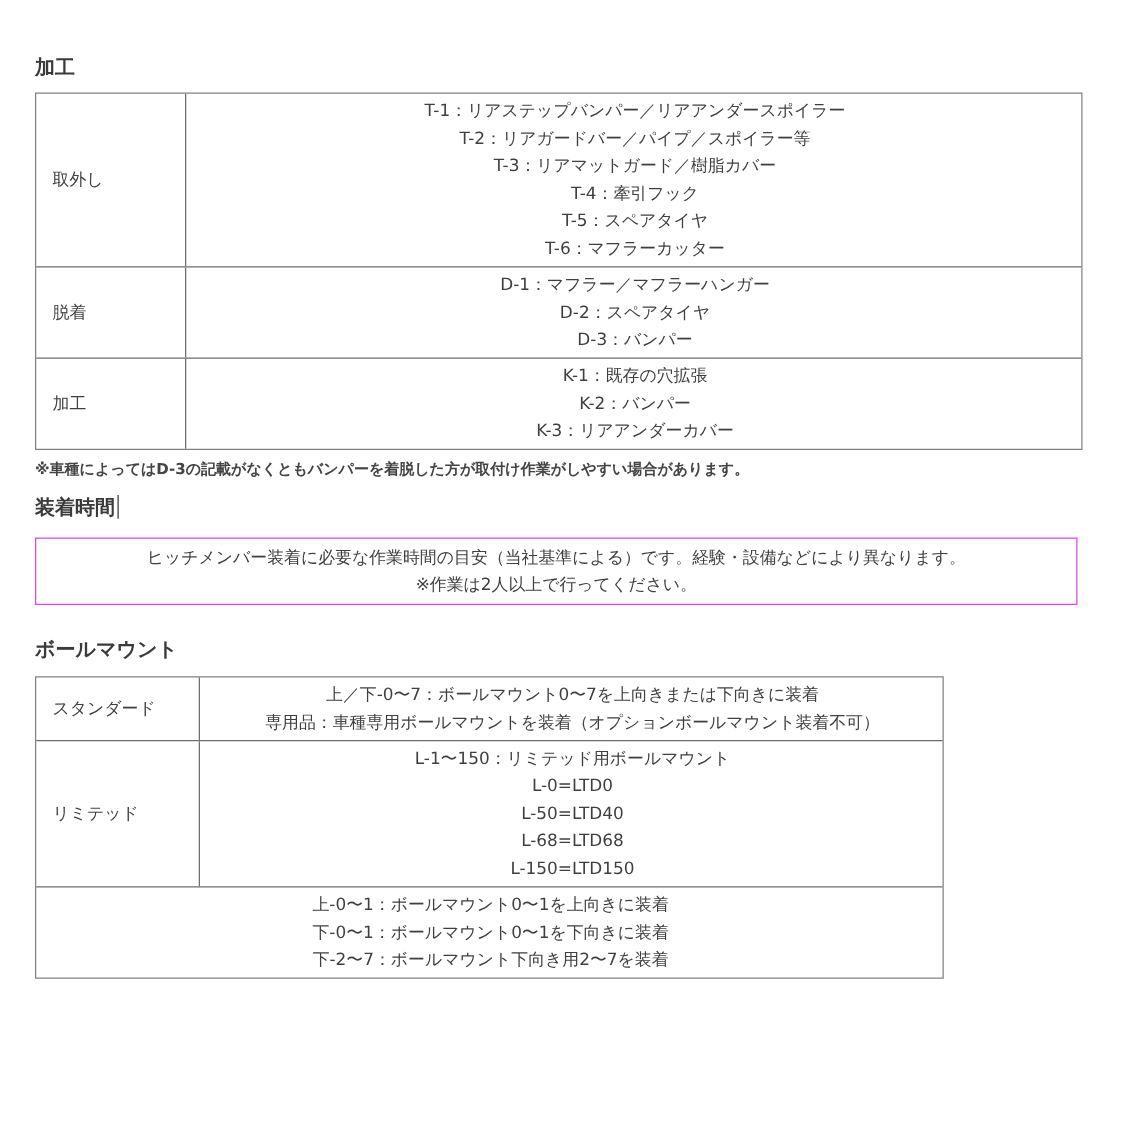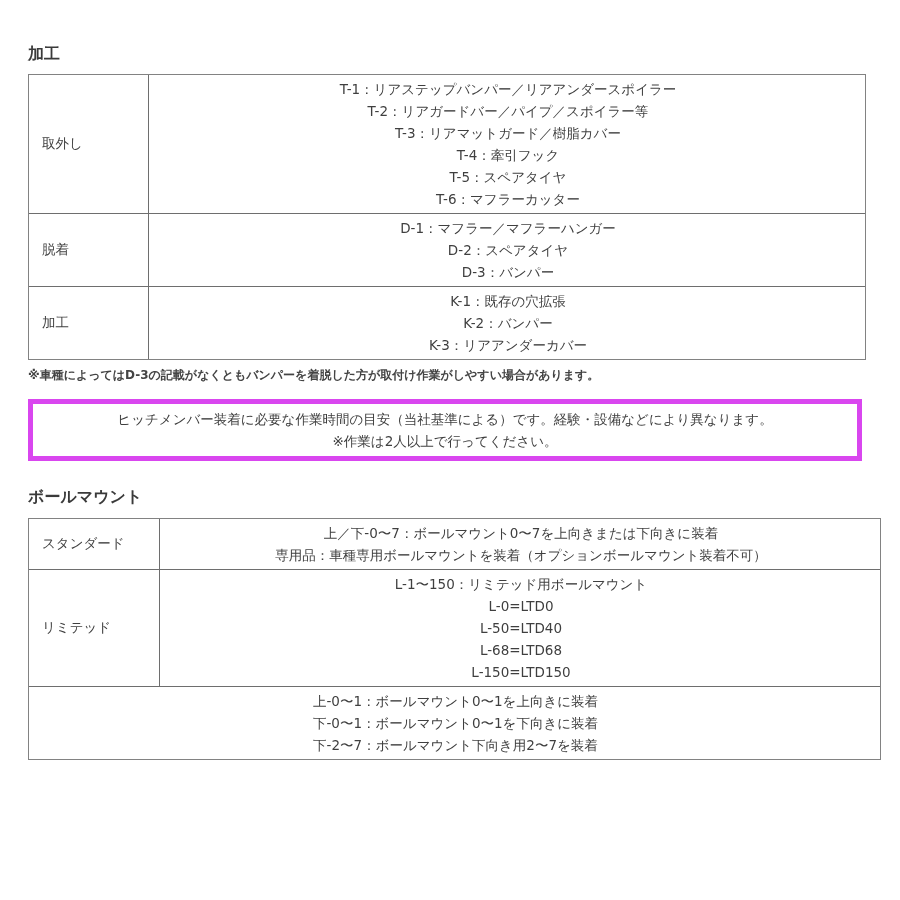--- a/index.html
+++ b/index.html
@@ -24,21 +24,21 @@
     background:#3a3a3a;
     margin-left:2px;
     vertical-align:text-bottom;
   }
 
   .tbl {
     border:1px solid #828282;
     background:#ffffff;
   }
   .tbl-1 { width:838px; margin-top:11px; }
-  .tbl-2 { width:853px; margin-top:12px; }
+  .tbl-2 { width:727px; margin-top:12px; }
   .tbl-row { display:flex; }
   .tbl-row + .tbl-row { border-top:1px solid #6e6e6e; }
   .tbl-label {
     flex:0 0 120px;
     border-right:1px solid #6e6e6e;
     display:flex;
     align-items:center;
     padding-left:13px;
     font-size:13.5px;
   }
@@ -57,21 +57,21 @@
     font-weight:600;
     color:#444444;
     line-height:17px;
   }
 
   .h-soutyaku { margin-top:12px; }
 
   .info-box {
     margin-top:15px;
     width:834px;
-    border:5px solid #d946ef;
+    border:1px solid #d946ef;
     padding:4px 12px;
   }
 
   .h-ballmount { margin-top:26px; }
 </style>
 </head>
 <body>
 
 <div class="page">
 
@@ -102,20 +102,23 @@
       <div class="tbl-items">
         <div class="line">K-1：既存の穴拡張</div>
         <div class="line">K-2：バンパー</div>
         <div class="line">K-3：リアアンダーカバー</div>
       </div>
     </div>
   </div>
 
   <div class="note">※車種によってはD-3の記載がなくともバンパーを着脱した方が取付け作業がしやすい場合があります。</div>
 
+  <div class="section-title h-soutyaku">
+    <span>装着時間</span><span class="caret"></span>
+  </div>
 
   <div class="info-box">
     <div class="line">ヒッチメンバー装着に必要な作業時間の目安（当社基準による）です。経験・設備などにより異なります。</div>
     <div class="line">※作業は2人以上で行ってください。</div>
   </div>
 
   <div class="section-title h-ballmount">ボールマウント</div>
 
   <div class="tbl tbl-2">
     <div class="tbl-row">

